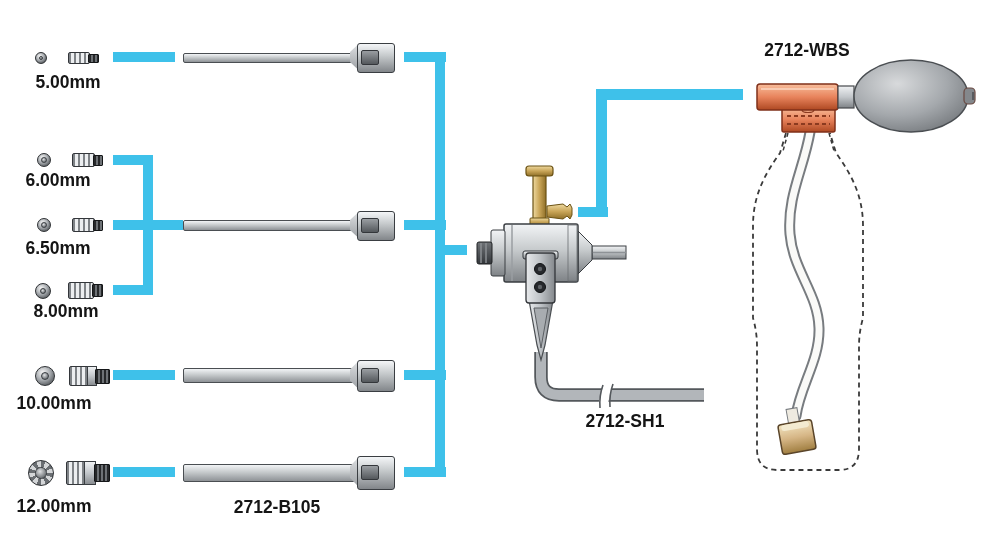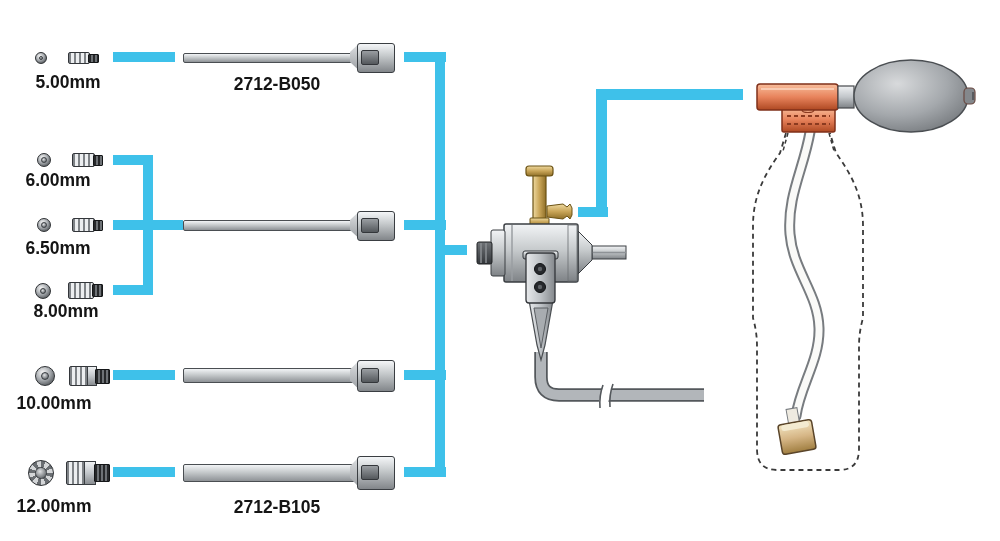--- a/index.html
+++ b/index.html
@@ -82,21 +82,20 @@
   <div class="circ crown" style="left:28px;top:460px;width:24px;height:24px"></div>
   <div class="sbody" style="left:66px;top:461px;width:18px;height:22px"></div>
   <div class="scollar" style="left:84px;top:461px;width:10px;height:22px"></div>
   <div class="stip" style="left:94px;top:464px;width:14px;height:16px"></div>
   <div class="lbl" style="left:4px;top:498px;width:100px">12.00mm</div>
 
   <div class="tube" style="left:183px;top:53px;width:170px;height:8px"></div>
   <div class="taper" style="left:350px;top:43px;width:9px;height:28px"></div>
   <div class="socket" style="left:357px;top:43px;width:36px;height:28px"></div>
   <div class="notch" style="left:361px;top:50px;width:16px;height:13px"></div>
-  <div class="lbl" style="left:182px;top:76px;width:190px">2712-B050</div>
 
   <div class="tube" style="left:183px;top:220px;width:170px;height:9px"></div>
   <div class="taper" style="left:350px;top:211px;width:9px;height:28px"></div>
   <div class="socket" style="left:357px;top:211px;width:36px;height:28px"></div>
   <div class="notch" style="left:361px;top:218px;width:16px;height:13px"></div>
 
   <div class="tube" style="left:183px;top:368px;width:170px;height:13px"></div>
   <div class="taper" style="left:350px;top:360px;width:9px;height:30px"></div>
   <div class="socket" style="left:357px;top:360px;width:36px;height:30px"></div>
   <div class="notch" style="left:361px;top:368px;width:16px;height:13px"></div>
@@ -161,20 +160,21 @@
     <line x1="481" y1="243" x2="481" y2="263" stroke="#8A8E92" stroke-width="1.5"></line>
     <line x1="486" y1="243" x2="486" y2="263" stroke="#8A8E92" stroke-width="1.5"></line>
 
     <rect x="523" y="251" width="35" height="8" rx="2" fill="url(#mv)" stroke="#33363A"></rect>
     <rect x="526" y="253" width="29" height="50" rx="3" fill="url(#mh)" stroke="#33363A" stroke-width="1.3"></rect>
     <circle cx="540" cy="269" r="5.5" fill="#26282C" stroke="#101214"></circle>
     <circle cx="540" cy="269" r="2.2" fill="#5E6266"></circle>
     <circle cx="540" cy="287" r="5.5" fill="#26282C" stroke="#101214"></circle>
     <circle cx="540" cy="287" r="2.2" fill="#5E6266"></circle>
   </svg>
+  <div class="lbl" style="left:540px;top:413px;width:170px">2712-SH1</div>
 
   <svg style="left:728px;top:40px" width="272" height="460" viewBox="728 40 272 460">
     <defs>
       <linearGradient id="ov" x1="0" y1="0" x2="0" y2="1">
         <stop offset="0" stop-color="#F8BE9C"></stop>
           <stop offset="0.5" stop-color="#E8835C"></stop>
           <stop offset="1" stop-color="#AE4822"></stop>
       </linearGradient>
       <linearGradient id="mv2" x1="0" y1="0" x2="0" y2="1">
         <stop offset="0" stop-color="#F0F2F4"></stop>
@@ -212,14 +212,15 @@
     <ellipse cx="808" cy="110" rx="6" ry="2.5" fill="none" stroke="#8B3A20" stroke-width="1.2"></ellipse>
 
     <rect x="757" y="84" width="81" height="26" rx="3" fill="url(#ov)" stroke="#80301A" stroke-width="1.5"></rect>
     <line x1="761" y1="89" x2="834" y2="89" stroke="#FBD4BE" stroke-width="2" opacity="0.8"></line>
 
     <rect x="838" y="86" width="16" height="22" fill="url(#mv2)" stroke="#46494C" stroke-width="1.2"></rect>
     <ellipse cx="911" cy="96" rx="57" ry="36" fill="url(#blb)" stroke="#4A4E52" stroke-width="1.5"></ellipse>
     <rect x="964" y="88" width="11" height="16" rx="4" fill="#84888C" stroke="#6B4A42" stroke-width="1.2"></rect>
     <line x1="973" y1="92" x2="973" y2="100" stroke="#2E3134"></line>
   </svg>
+  <div class="lbl" style="left:722px;top:42px;width:170px">2712-WBS</div>
 
 </div>
 
 </body></html>

